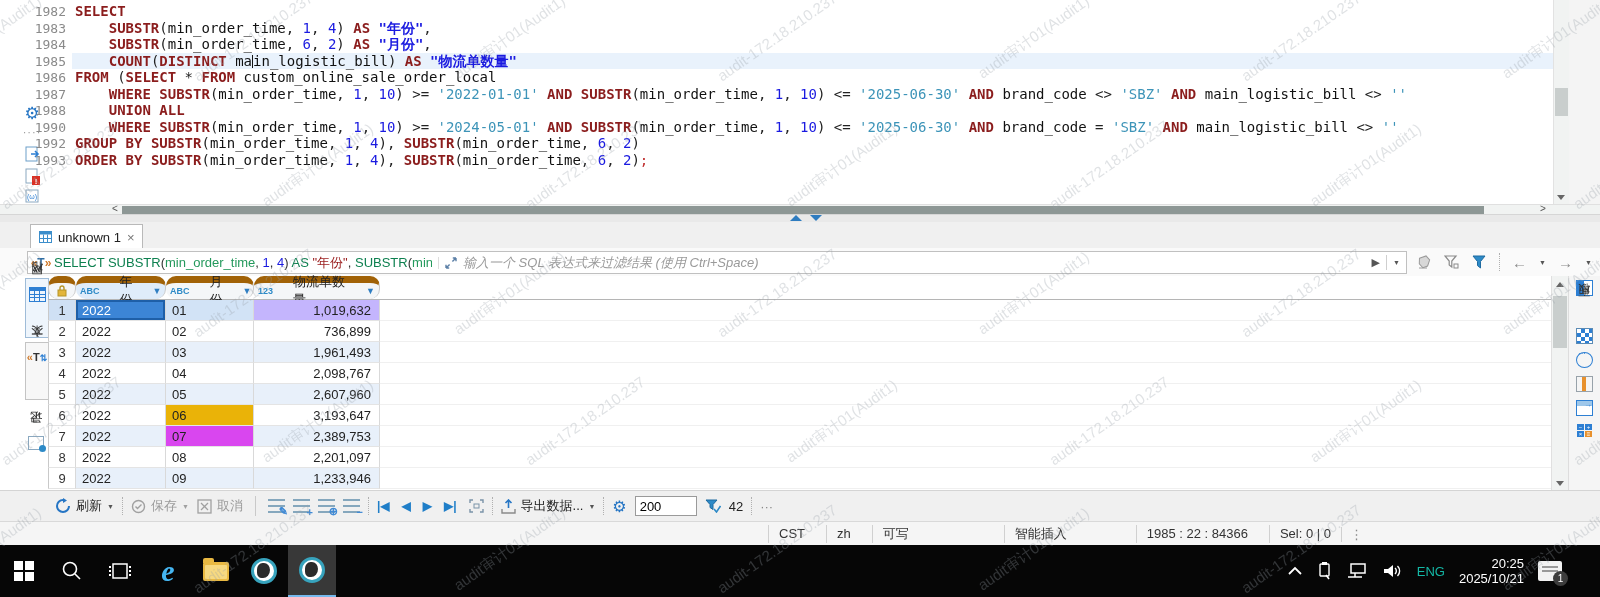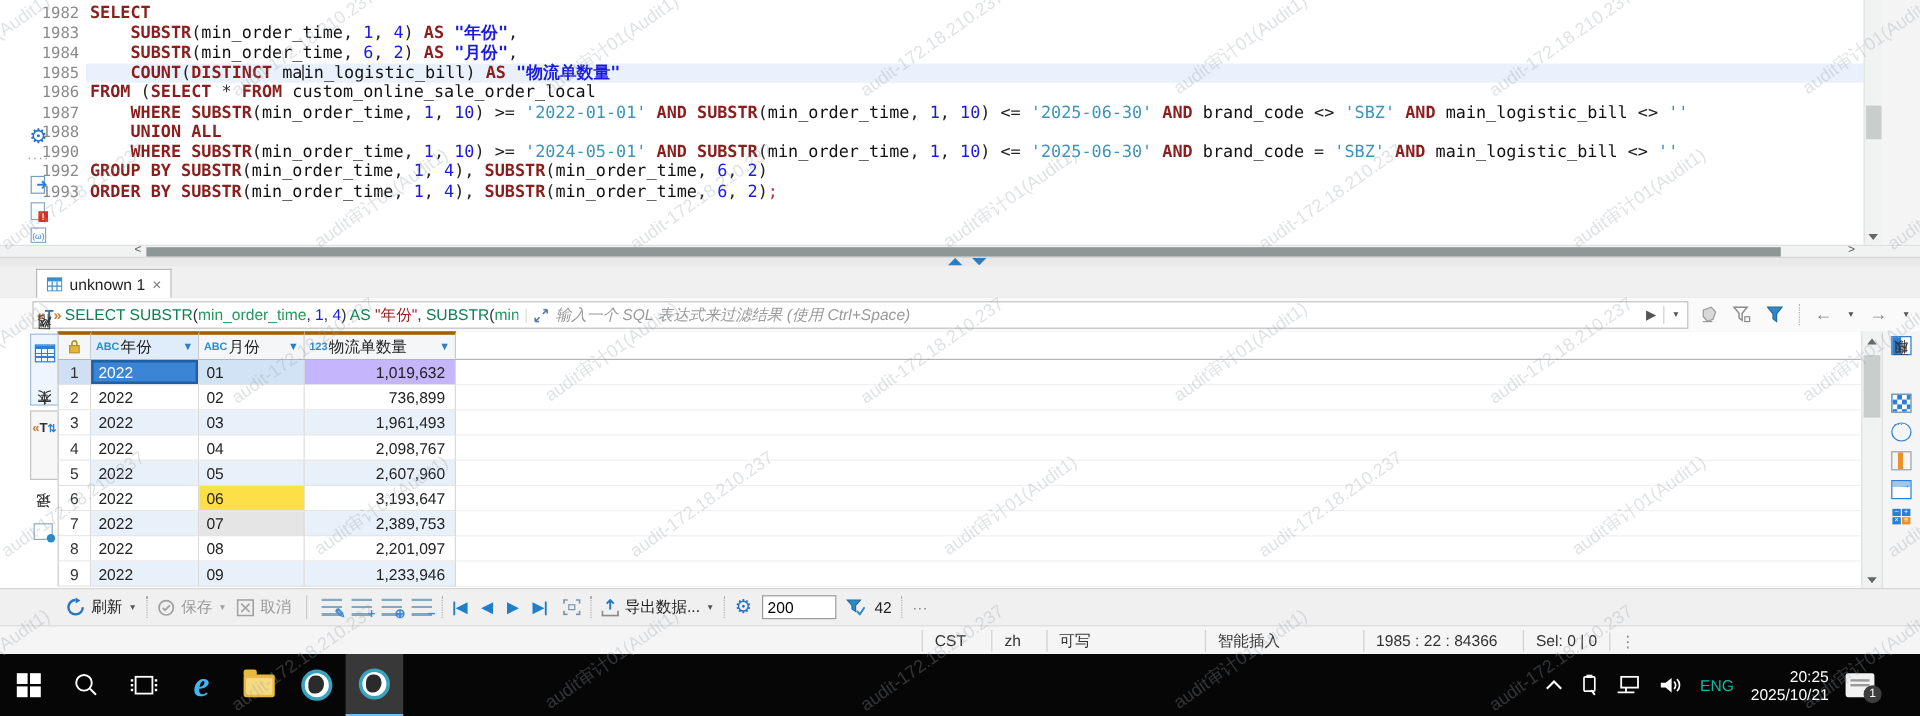--- a/index.html
+++ b/index.html
@@ -65,21 +65,21 @@
       linear-gradient(to right,transparent 0 4px,#2d7fd3 4px 5px,transparent 5px 9px,#2d7fd3 9px 10px,transparent 10px),
       linear-gradient(transparent 0 6px,#2d7fd3 6px 7px,transparent 7px 9px,#2d7fd3 9px 10px,transparent 10px);margin-top:3px;}
   .ticon{font-size:11px;font-weight:bold;color:#333;margin-top:3px;}
   .ticon .ang{color:#d07a2a;}
   .ticon .ud{color:#2d7fd3;font-size:9px;}
   .rec-ic{width:14px;height:12px;border:1px solid #8aa8c0;background:#fff;position:relative;margin-top:3px;}
   .rec-ic::after{content:"";position:absolute;right:-3px;bottom:-3px;width:7px;height:7px;border-radius:50%;background:#2d8ac7;}
   
   .tbl{position:absolute;left:48px;top:0;}
   .thead{display:flex;height:23px;border-bottom:1px solid #b5b5b5;}
-  .th{border-right:1px solid #c9c9c9;border-top:3px solid #a16207;background:#f4f6f8;display:flex;align-items:center;padding:0 4px;gap:1px;box-sizing:border-box;}
+  .th{border-right:1px solid #c9c9c9;border-top:7px solid #a16207;background:#f4f6f8;display:flex;align-items:center;padding:0 4px;gap:20px;box-sizing:border-box;border-radius:10px;}
   .th.first{border-left:1px solid #c9c9c9;justify-content:center;}
   .th.selcol{background:#dfecfa;}
   .th .dtype{font-size:9px;font-weight:bold;color:#2d8ac7;}
   .th .cname{font-size:13px;color:#222;flex:1;}
   .th .sort{color:#2f7ec2;font-size:9px;}
   .trow{display:flex;height:21px;line-height:21px;}
   .td{box-sizing:border-box;border-right:1px solid #d9d9d9;border-bottom:1px solid #e4e4e4;font-size:13px;overflow:hidden;white-space:nowrap;}
   .td.num{border-left:1px solid #c9c9c9;text-align:center;color:#333;background:#fff;}
   .td.l{padding-left:6px;} .td.r{text-align:right;padding-right:8px;}
   .td.fill{border-right:none;border-bottom:1px solid #f0f0f0;flex:1;}
@@ -321,28 +321,28 @@
         <div class="trow">
           <div class="td num" style="width: 28px; background: rgb(255, 255, 255);">5</div>
           <div class="td l" style="width: 90px; background: rgb(232, 240, 250);">2022</div>
           <div class="td l" style="width: 88px; background: rgb(232, 240, 250);">05</div>
           <div class="td r" style="width: 126px; background: rgb(232, 240, 250);">2,607,960</div>
           <div class="td fill" style="width: 1171px;"></div>
         </div>
         <div class="trow">
           <div class="td num" style="width: 28px; background: rgb(255, 255, 255);">6</div>
           <div class="td l" style="width: 90px; background: rgb(255, 255, 255);">2022</div>
-          <div class="td l" style="width: 88px; background: #fde047;">06</div>
+          <div class="td l" style="width: 88px; background: #eab308;">06</div>
           <div class="td r" style="width: 126px; background: rgb(255, 255, 255);">3,193,647</div>
           <div class="td fill" style="width: 1171px;"></div>
         </div>
         <div class="trow">
           <div class="td num" style="width: 28px; background: rgb(255, 255, 255);">7</div>
           <div class="td l" style="width: 90px; background: rgb(232, 240, 250);">2022</div>
-          <div class="td l" style="width: 88px; background: #e5e5e5;">07</div>
+          <div class="td l" style="width: 88px; background: #d946ef;">07</div>
           <div class="td r" style="width: 126px; background: rgb(232, 240, 250);">2,389,753</div>
           <div class="td fill" style="width: 1171px;"></div>
         </div>
         <div class="trow">
           <div class="td num" style="width: 28px; background: rgb(255, 255, 255);">8</div>
           <div class="td l" style="width: 90px; background: rgb(255, 255, 255);">2022</div>
           <div class="td l" style="width: 88px; background: rgb(255, 255, 255);">08</div>
           <div class="td r" style="width: 126px; background: rgb(255, 255, 255);">2,201,097</div>
           <div class="td fill" style="width: 1171px;"></div>
         </div>

